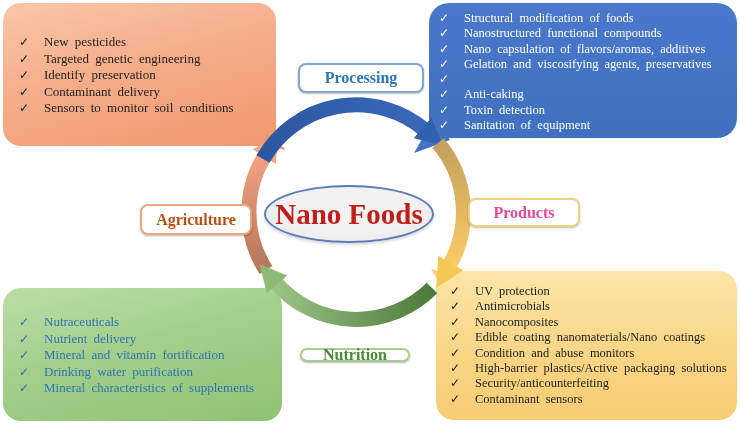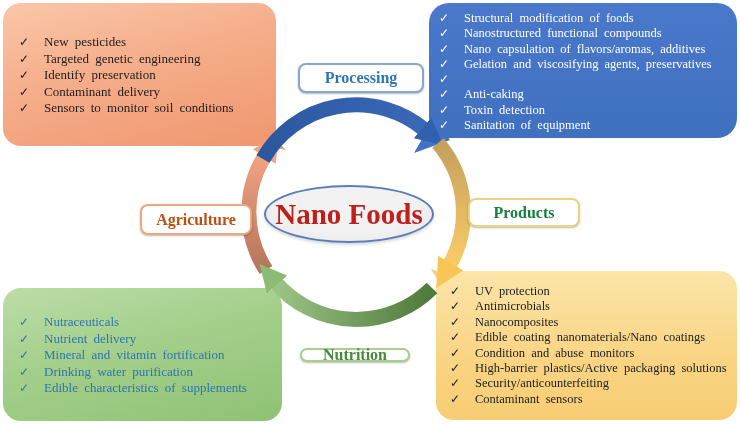--- a/index.html
+++ b/index.html
@@ -41,21 +41,21 @@
   .panel-products .li{font-size:12.5px;line-height:15.4px;}
   .chk{flex:0 0 auto;width:16px;margin-right:9px;font-size:12px;word-spacing:0;}
 
   
   .pill{
     background:#ffffff;border-radius:8px;display:flex;align-items:center;justify-content:center;
     font-weight:bold;font-size:16px;box-shadow:0 1px 2px rgba(0,0,0,0.28);
   }
   .pill-processing{left:298px;top:63px;width:126px;height:30px;border:2px solid #84A7D6;color:#2E75B6;}
   .pill-agriculture{left:123px;top:204px;width:112px;height:31px;border:2px solid #EDA77D;color:#BC4F10;margin-left:17px;}
-  .pill-products{left:468px;top:198px;width:112px;height:29px;border:2px solid #EFD27E;color:#15803d;}
+  .pill-products{left:468px;top:198px;width:112px;height:29px;border:2px solid #EFD27E;color:#ec4899;}
   .pill-nutrition{left:300px;top:348px;width:110px;height:14px;border:2px solid #A8CE90;color:#4C8A3B;}
 
   
   .center-ellipse{
     left:264px;top:185px;width:170px;height:58px;border-radius:50%;
     border:2px solid #5B7DB8;
     background:radial-gradient(ellipse at 50% 40%, #F3F2F2 55%, #E5E3E3 100%);
     display:flex;align-items:center;justify-content:center;
     font-weight:bold;font-size:29px;color:#C0201B;
     box-shadow:0 2px 3px rgba(0,0,0,0.15);
@@ -144,21 +144,21 @@
         <div class="li">
           <span class="chk">✓</span>
           <span>Mineral and vitamin fortification</span>
         </div>
         <div class="li">
           <span class="chk">✓</span>
           <span>Drinking water purification</span>
         </div>
         <div class="li">
           <span class="chk">✓</span>
-          <span>Edible characteristics of supplements</span>
+          <span>Mineral characteristics of supplements</span>
         </div>
       </div>
   </div>
   <div class="panel panel-products">
     <div>
         <div class="li">
           <span class="chk">✓</span>
           <span>UV protection</span>
         </div>
         <div class="li">

